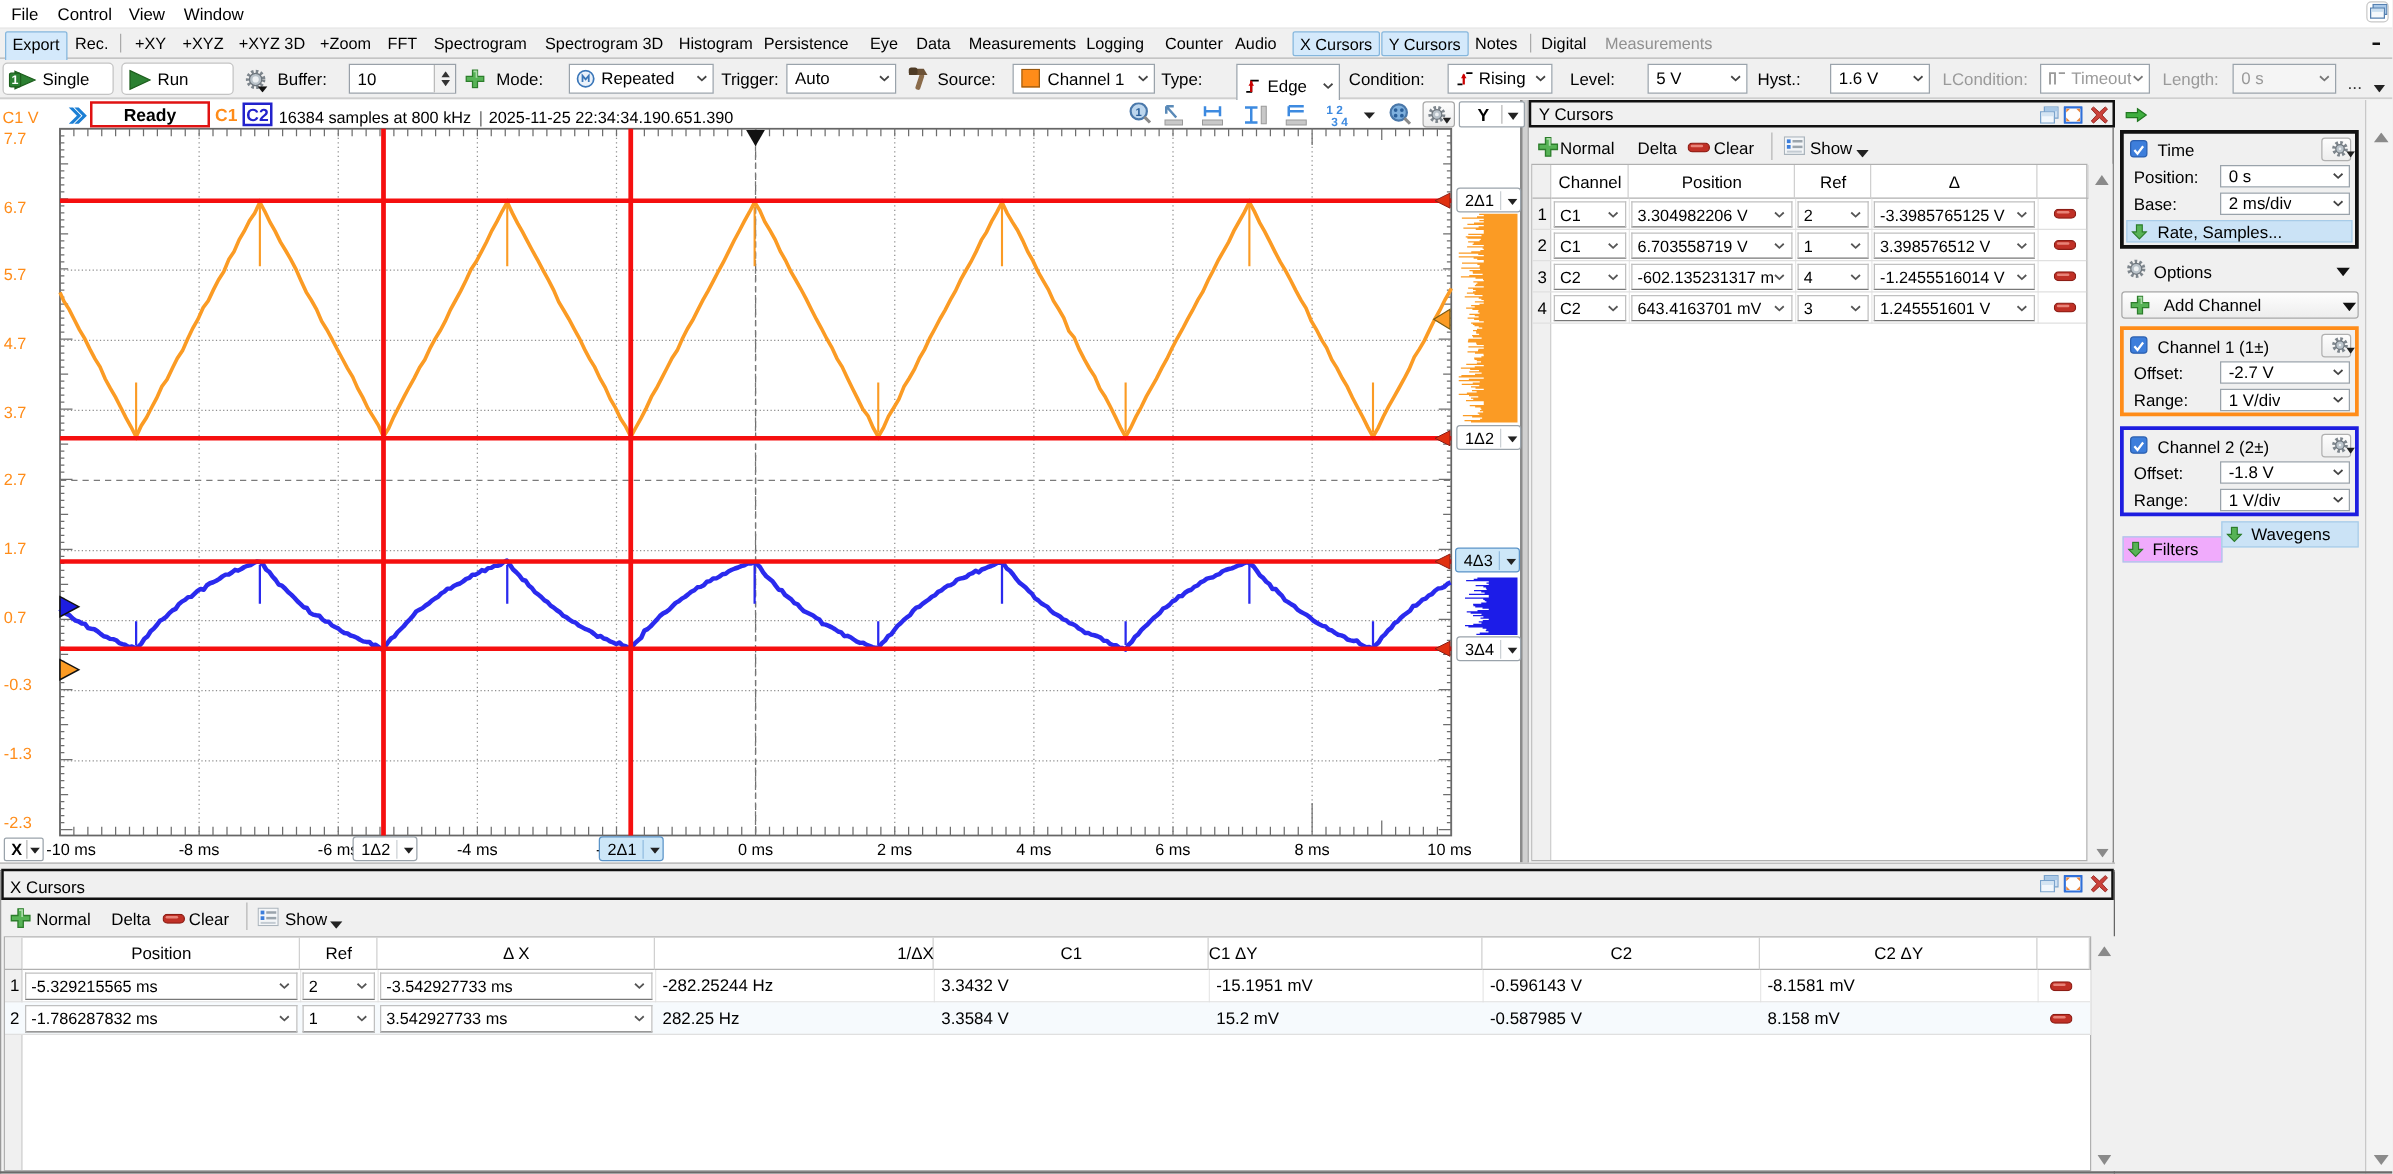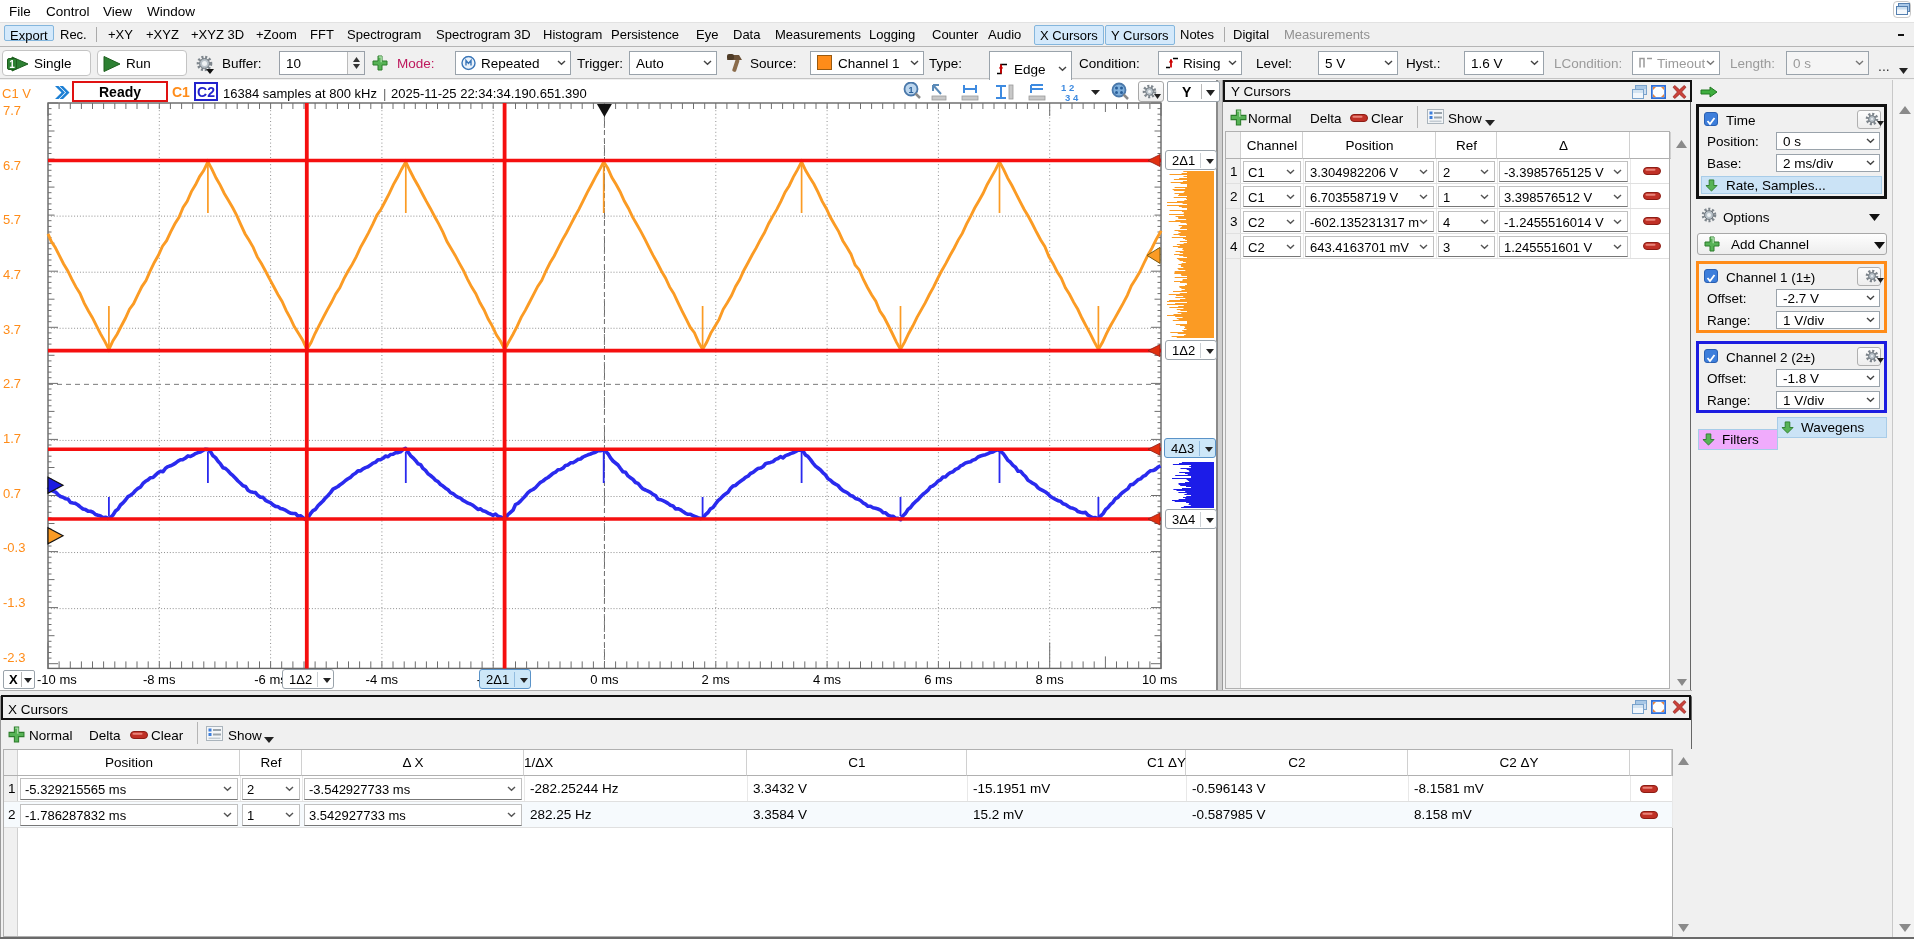--- a/index.html
+++ b/index.html
@@ -6,21 +6,21 @@
 <div style="position:absolute;left:103px;top:4px;font-size:13.5px;color:#000;white-space:nowrap;">View</div>
 <div style="position:absolute;left:147px;top:4px;font-size:13.5px;color:#000;white-space:nowrap;">Window</div>
 </div>
 <div style="position:absolute;left:1893px;top:1px;width:18px;height:17px;border:1px solid #c8c8c8;border-radius:4px;background:#fff;"></div>
 <svg style="position:absolute;left:1896px;top:3px" width="14" height="13">
     <rect x="2.5" y="0.5" width="11" height="8" fill="#a9c8e8" stroke="#5580b0"></rect>
     <rect x="0.5" y="3.5" width="11" height="8" fill="#f4f8fc" stroke="#5580b0"></rect>
     <rect x="1" y="4" width="10" height="2.5" fill="#cadef0"></rect>
   </svg>
 <div style="position:absolute;left:0;top:24px;width:1914px;height:23px;background:#f0f0f0;border-bottom:1px solid #b5b5b5;">
-<div style="position:absolute;left:4px;top:1px;height:16px;background:#d4e9fb;border:1px solid #84b6dd;border-radius:2px;padding:2px 5px 0 5px;font-size:13px;">Export</div>
+<div style="position:absolute;left:4px;top:1px;height:26px;background:#d4e9fb;border:1px solid #84b6dd;border-radius:2px;padding:2px 5px 0 5px;font-size:13px;">Export</div>
 <div style="position:absolute;left:60px;top:3px;font-size:13px;white-space:nowrap;">Rec.</div>
 <div style="position:absolute;left:108px;top:3px;font-size:13px;white-space:nowrap;">+XY</div>
 <div style="position:absolute;left:146px;top:3px;font-size:13px;white-space:nowrap;">+XYZ</div>
 <div style="position:absolute;left:191px;top:3px;font-size:13px;white-space:nowrap;">+XYZ 3D</div>
 <div style="position:absolute;left:256px;top:3px;font-size:13px;white-space:nowrap;">+Zoom</div>
 <div style="position:absolute;left:310px;top:3px;font-size:13px;white-space:nowrap;">FFT</div>
 <div style="position:absolute;left:347px;top:3px;font-size:13px;white-space:nowrap;">Spectrogram</div>
 <div style="position:absolute;left:436px;top:3px;font-size:13px;white-space:nowrap;">Spectrogram 3D</div>
 <div style="position:absolute;left:543px;top:3px;font-size:13px;white-space:nowrap;">Histogram</div>
 <div style="position:absolute;left:611px;top:3px;font-size:13px;white-space:nowrap;">Persistence</div>
@@ -71,21 +71,21 @@
         </svg>
         <svg style="position:absolute;left:5px;top:12px" width="7" height="5">
           <path d="M0 0L7 0 3.5 5z" fill="#333"></path>
         </svg>
       </div>
     </div>
 <svg style="position:absolute;left:372px;top:7px" width="16" height="16" viewBox="0 0 16 16">
       <path d="M6 1h4v5h5v4h-5v5H6v-5H1V6h5z" fill="#57b356" stroke="#2c7d2b" stroke-width="1"></path>
       <path d="M6.8 2h2.4v5.2" fill="none" stroke="#a8dba6" stroke-width="1.4"></path>
     </svg>
-<div style="position:absolute;left:397px;top:8px;font-size:13.5px;color:#be185d;white-space:nowrap;">Mode:</div>
+<div style="position:absolute;left:397px;top:8px;font-size:13.5px;color:#000000;white-space:nowrap;">Mode:</div>
 <div style="position:absolute;left:455px;top:3px;width:116px;height:24px;background:#fff;border:1px solid #9aa3ab;box-sizing:border-box;">
       <div style="position:absolute;left:5px;top:50%;transform:translateY(-50%);font-size:13.5px;color:#000;white-space:nowrap;overflow:hidden;max-width:97px;"><svg style="display:inline-block;vertical-align:-3px;margin-right:5px" width="15" height="15">
           <circle cx="7.5" cy="7.5" r="6.5" fill="#eaf2fb" stroke="#3a76b8" stroke-width="1.4"></circle>
           <path d="M5 10V5l2.5 3L10 5v5" stroke="#3a76b8" stroke-width="1.4" fill="none"></path>
         </svg>Repeated</div>
       <div style="position:absolute;right:4px;top:50%;transform:translateY(-50%);">
         <svg width="9" height="6" style="display:block">
           <path d="M1 1l3.5 3.3L8 1" stroke="#444" stroke-width="1.4" fill="none"></path>
         </svg>
       </div>
@@ -757,25 +757,25 @@
       <path d="M0 0L10 0 5.0 6z" fill="#222"></path>
     </svg>
 <div style="position:absolute;left:2px;top:52px;width:1670px;height:188px;background:#fff;border:1px solid #b0b0b0;">
 <div style="position:absolute;left:14px;top:0;width:222px;height:26px;border-right:1px solid #d0d0d0;border-bottom:1px solid #b0b0b0;"></div>
 <div style="position:absolute;left:14px;top:5px;width:222px;text-align:center;font-size:13.5px;">Position</div>
 <div style="position:absolute;left:236px;top:0;width:62px;height:26px;border-right:1px solid #d0d0d0;border-bottom:1px solid #b0b0b0;"></div>
 <div style="position:absolute;left:236px;top:5px;width:62px;text-align:center;font-size:13.5px;">Ref</div>
 <div style="position:absolute;left:298px;top:0;width:222px;height:26px;border-right:1px solid #d0d0d0;border-bottom:1px solid #b0b0b0;"></div>
 <div style="position:absolute;left:298px;top:5px;width:222px;text-align:center;font-size:13.5px;">Δ X</div>
 <div style="position:absolute;left:520px;top:0;width:223px;height:26px;border-right:1px solid #d0d0d0;border-bottom:1px solid #b0b0b0;"></div>
-<div style="position:absolute;left:520px;top:5px;width:223px;text-align:left;font-size:13.5px;">1/ΔX</div>
+<div style="position:absolute;left:520px;top:5px;width:223px;text-align:right;font-size:13.5px;">1/ΔX</div>
 <div style="position:absolute;left:743px;top:0;width:220px;height:26px;border-right:1px solid #d0d0d0;border-bottom:1px solid #b0b0b0;"></div>
 <div style="position:absolute;left:743px;top:5px;width:220px;text-align:center;font-size:13.5px;">C1</div>
 <div style="position:absolute;left:963px;top:0;width:219px;height:26px;border-right:1px solid #d0d0d0;border-bottom:1px solid #b0b0b0;"></div>
-<div style="position:absolute;left:963px;top:5px;width:219px;text-align:right;font-size:13.5px;">C1 ΔY</div>
+<div style="position:absolute;left:963px;top:5px;width:219px;text-align:left;font-size:13.5px;">C1 ΔY</div>
 <div style="position:absolute;left:1182px;top:0;width:222px;height:26px;border-right:1px solid #d0d0d0;border-bottom:1px solid #b0b0b0;"></div>
 <div style="position:absolute;left:1182px;top:5px;width:222px;text-align:center;font-size:13.5px;">C2</div>
 <div style="position:absolute;left:1404px;top:0;width:222px;height:26px;border-right:1px solid #d0d0d0;border-bottom:1px solid #b0b0b0;"></div>
 <div style="position:absolute;left:1404px;top:5px;width:222px;text-align:center;font-size:13.5px;">C2 ΔY</div>
 <div style="position:absolute;left:1626px;top:0;width:42px;height:26px;border-right:1px solid #d0d0d0;border-bottom:1px solid #b0b0b0;"></div>
 <div style="position:absolute;left:0;top:0;width:14px;height:186px;background:#f0f0f0;border-right:1px solid #d0d0d0;"></div>
 <div style="position:absolute;left:0;top:0;width:14px;height:26px;border-bottom:1px solid #b0b0b0;"></div>
 <div style="position:absolute;left:236px;top:26px;width:1px;height:52px;background:#e8e8e8;"></div>
 <div style="position:absolute;left:298px;top:26px;width:1px;height:52px;background:#e8e8e8;"></div>
 <div style="position:absolute;left:520px;top:26px;width:1px;height:52px;background:#e8e8e8;"></div>

